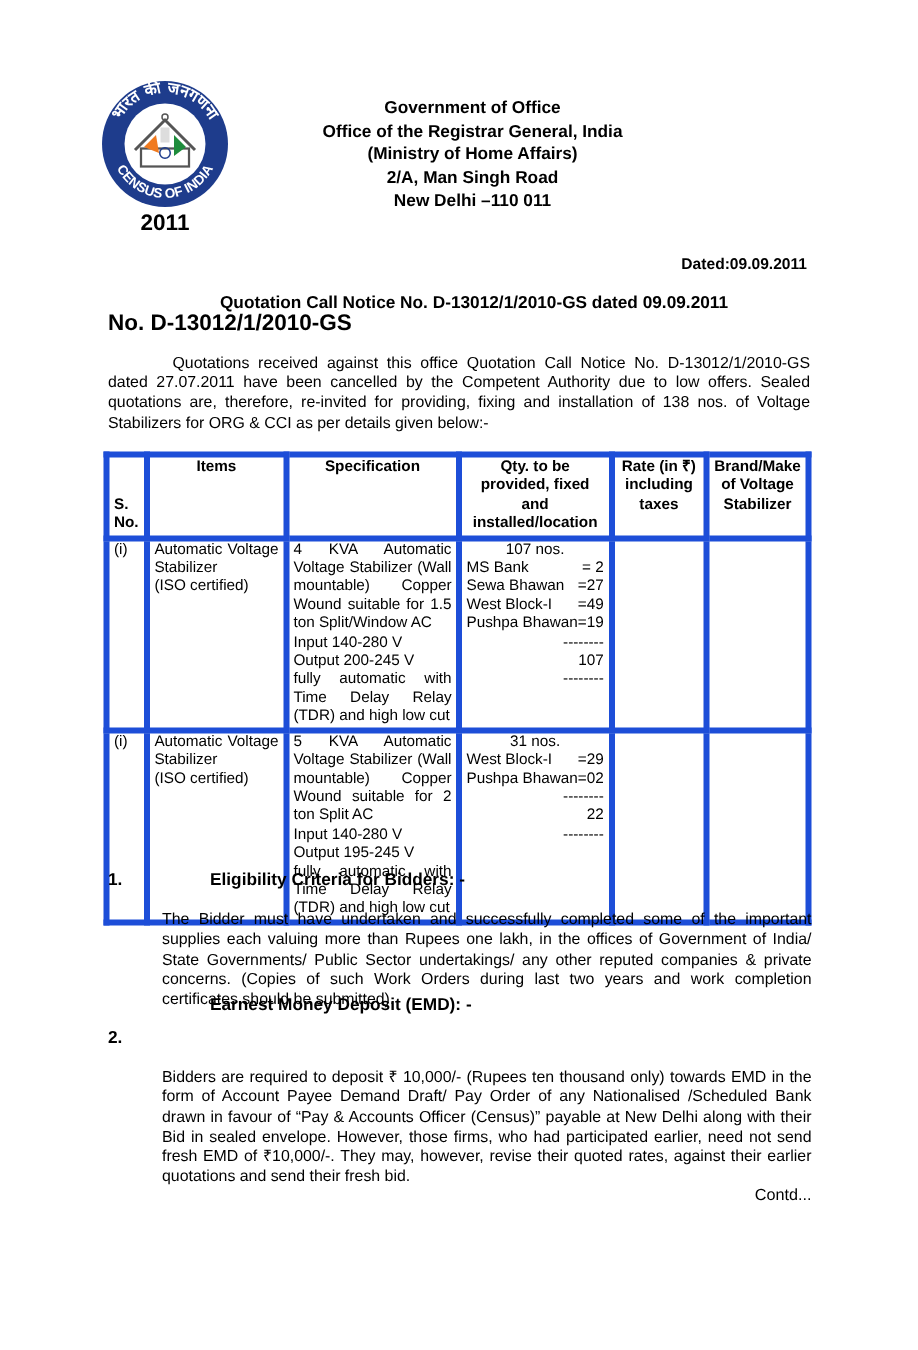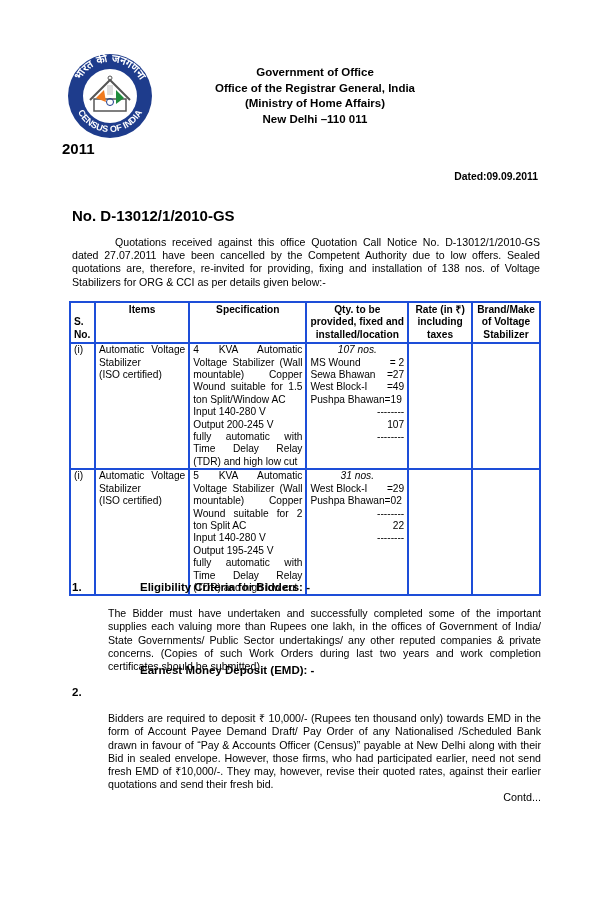--- a/index.html
+++ b/index.html
@@ -12,26 +12,26 @@
   .ref { left: 72px; top: 171px; font-weight: bold; font-size: 15px; margin-top: 36px; }
   .dated { right: 74px; top: 171px; font-weight: bold; font-size: 10.4px; }
   .title { left: 60px; top: 195px; width: 512px; text-align: center; font-weight: bold;
            font-size: 11.5px; line-height: 14px; }
   .title .u { text-decoration: underline; font-size: 10.6px; }
   .title .u .big { font-size: 11.5px; }
   .intro { left: 72px; top: 236px; width: 468px; text-align: justify; line-height: 13.2px;
            font-size: 10.6px; text-indent: 43px; }
   table.grid { position: absolute; left: 69px; top: 301px; width: 472px; border-collapse: collapse;
                font-size: 10.2px; line-height: 12.4px; }
-  table.grid th, table.grid td { border: 2px solid #1d4ed8; vertical-align: top; padding: 0 3px; }
+  table.grid th, table.grid td { border: 4px solid #1d4ed8; vertical-align: top; padding: 0 3px; }
   table.grid th { font-weight: bold; text-align: center; padding-top: 1px; padding-bottom: 1px; }
   th.sno { text-align: left !important; vertical-align: bottom !important; width: 17px; }
   td.spec { text-align: justify; text-align-last: auto; }
   .qrow { display: flex; justify-content: space-between; }
-  .qc { text-align: center; font-style: italic; }
+  .qc { text-align: center; }
   .qr { text-align: right; }
   .sec-num { font-weight: bold; font-size: 11.5px; }
   .sec-title { font-weight: bold; font-size: 11.5px; padding-left: 32px; }
   .para { width: 433px; text-align: justify; line-height: 13.3px; font-size: 10.6px; }
   .contd { right: 71px; top: 791px; font-size: 10.8px; }
 </style>
 </head>
 <body>
 
 <div class="abs logo">
@@ -50,34 +50,36 @@
     </text>
 
     <polyline points="28,48 48,28 68,48" fill="none" stroke="#555" stroke-width="2"></polyline>
     <rect x="32" y="47" width="32" height="12" fill="none" stroke="#555" stroke-width="1.5"></rect>
     <circle cx="48" cy="26" r="2" fill="none" stroke="#555" stroke-width="1"></circle>
     <path d="M34 46 L42 38 L44 50 Z" fill="#f07a1e"></path>
     <path d="M54 38 L62 46 L54 52 Z" fill="#1e8c3c"></path>
     <circle cx="48" cy="50" r="3.5" fill="none" stroke="#1e3c8c" stroke-width="1"></circle>
     <rect x="45" y="33" width="6" height="10" fill="#ddd"></rect>
   </svg>
-  <div style="position:absolute; left:0; top:88px; width:96px; text-align:left; font-weight:bold; font-size:15px;">2011</div>
+  <div style="position:absolute; left:0; top:88px; width:96px; text-align:center; font-weight:bold; font-size:15px;">2011</div>
 </div>
 
 <div class="abs header">
   <div>Government of Office</div>
   <div>Office of the Registrar General, India</div>
   <div>(Ministry of Home Affairs)</div>
+  <div>2/A, Man Singh Road</div>
   <div>New Delhi –110 011</div>
 </div>
 
 <div class="abs ref">No. D-13012/1/2010-GS</div>
 <div class="abs dated">Dated:09.09.2011</div>
 
 <div class="abs title">
+  <div>Quotation Call Notice No. D-13012/1/2010-GS dated 09.09.2011</div>
 </div>
 
 <div class="abs intro">Quotations received against this office Quotation Call Notice No. D-13012/1/2010-GS dated 27.07.2011 have been cancelled by the Competent Authority due to low offers. Sealed quotations are, therefore, re-invited for providing, fixing and installation of 138 nos. of Voltage Stabilizers for ORG &amp; CCI as per details given below:-</div>
 
 <table class="grid">
   <colgroup>
     <col style="width:25px">
       <col style="width:95px">
       <col style="width:118px">
       <col style="width:102px">
@@ -103,21 +105,21 @@
       </td>
       <td class="spec">
         <div style="text-align:justify;">4 KVA Automatic Voltage Stabilizer (Wall mountable) Copper Wound suitable for 1.5 ton Split/Window AC</div>
         <div>Input 140-280 V</div>
         <div>Output 200-245 V</div>
         <div style="text-align:justify;">fully automatic with Time Delay Relay (TDR) and high low cut</div>
       </td>
       <td>
         <div class="qc">107 nos.</div>
         <div class="qrow">
-            <span>MS Wound</span>
+            <span>MS Bank</span>
             <span>= 2</span>
           </div>
         <div class="qrow">
             <span>Sewa Bhawan</span>
             <span>=27</span>
           </div>
         <div class="qrow">
             <span>West Block-I</span>
             <span>=49</span>
           </div>

